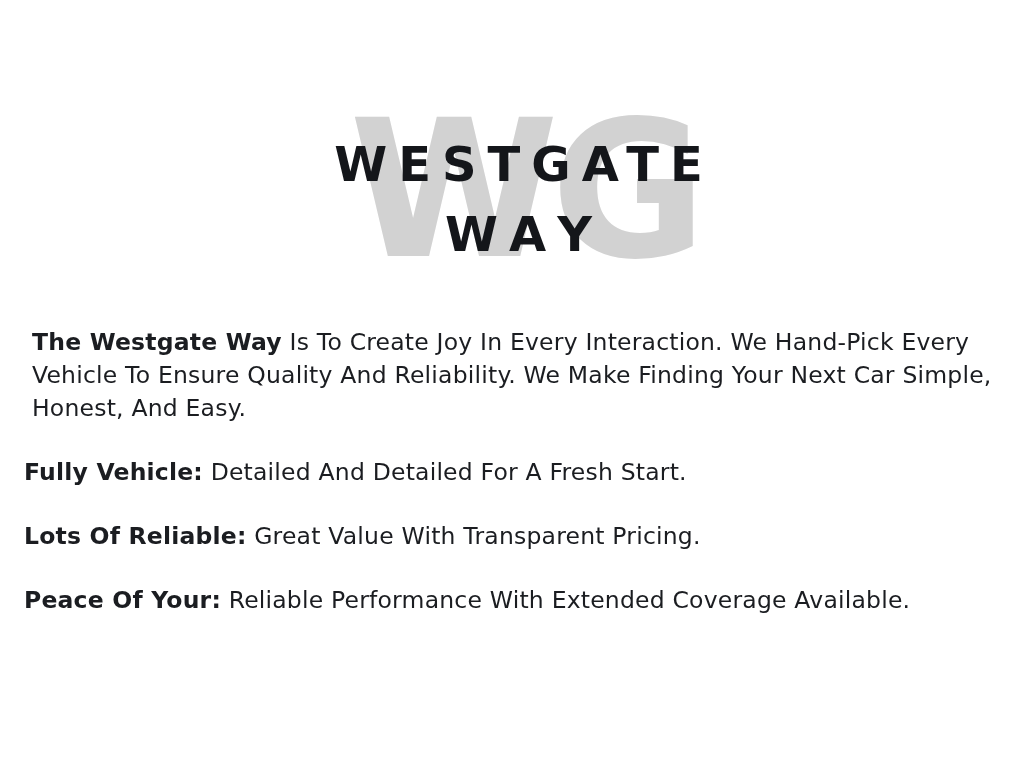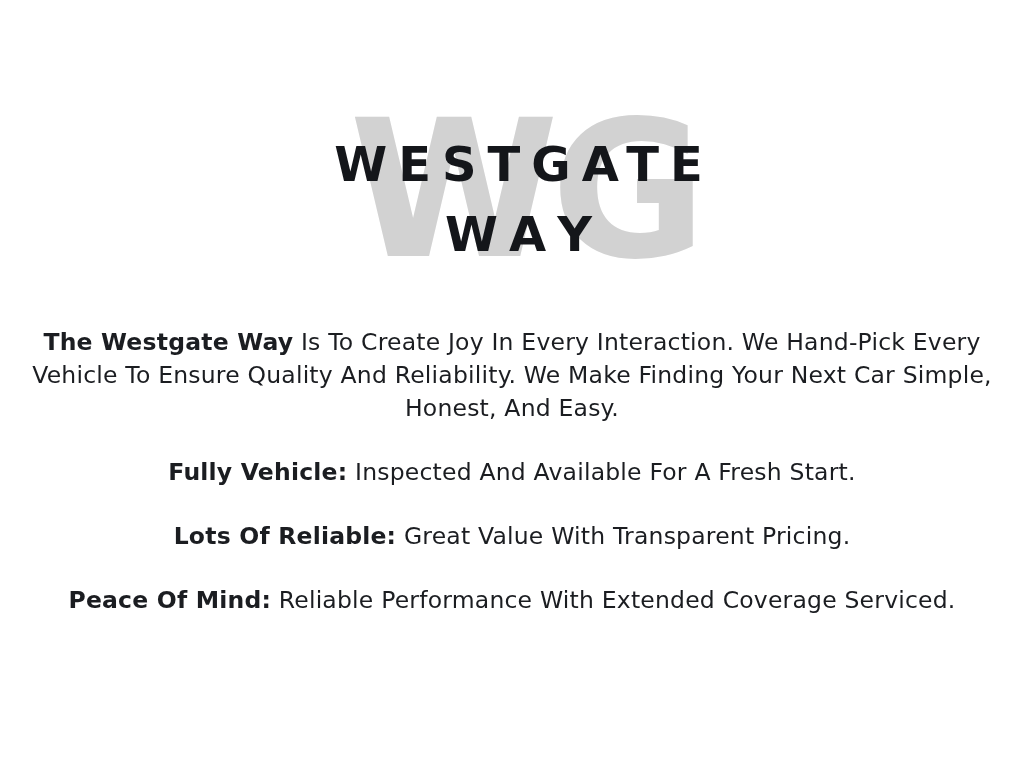--- a/index.html
+++ b/index.html
@@ -69,21 +69,21 @@
     display: inline-block;
   }
 
   
   .copy {
     position: absolute;
     top: 326px;
     left: 0;
     width: 1024px;
     padding: 0 24px;
-    text-align: center;
+    text-align: left;
   }
   .para {
     font-family: "DejaVu Sans", sans-serif;
     font-size: 23.5px;
     line-height: 33px;
     color: #1b1d21;
     letter-spacing: 0.2px;
   }
   .para.intro {
     max-width: 960px;
@@ -111,25 +111,25 @@
     </div>
   </div>
 
   <div class="copy">
 
     <p class="para intro">
       <b>The Westgate Way</b><span> Is To Create Joy In Every Interaction. We Hand-Pick Every Vehicle To Ensure Quality And Reliability. We Make Finding Your Next Car Simple, Honest, And Easy.</span>
     </p>
 
     <p class="para">
-      <b>Fully Vehicle:</b><span> Inspected And Available For A Fresh Start.</span>
+      <b>Fully Vehicle:</b><span> Detailed And Detailed For A Fresh Start.</span>
     </p>
 
     <p class="para">
       <b>Lots Of Reliable:</b><span> Great Value With Transparent Pricing.</span>
     </p>
 
     <p class="para">
-      <b>Peace Of Mind:</b><span> Reliable Performance With Extended Coverage Serviced.</span>
+      <b>Peace Of Your:</b><span> Reliable Performance With Extended Coverage Available.</span>
     </p>
 
   </div>
 </div>
 
 </body></html>

